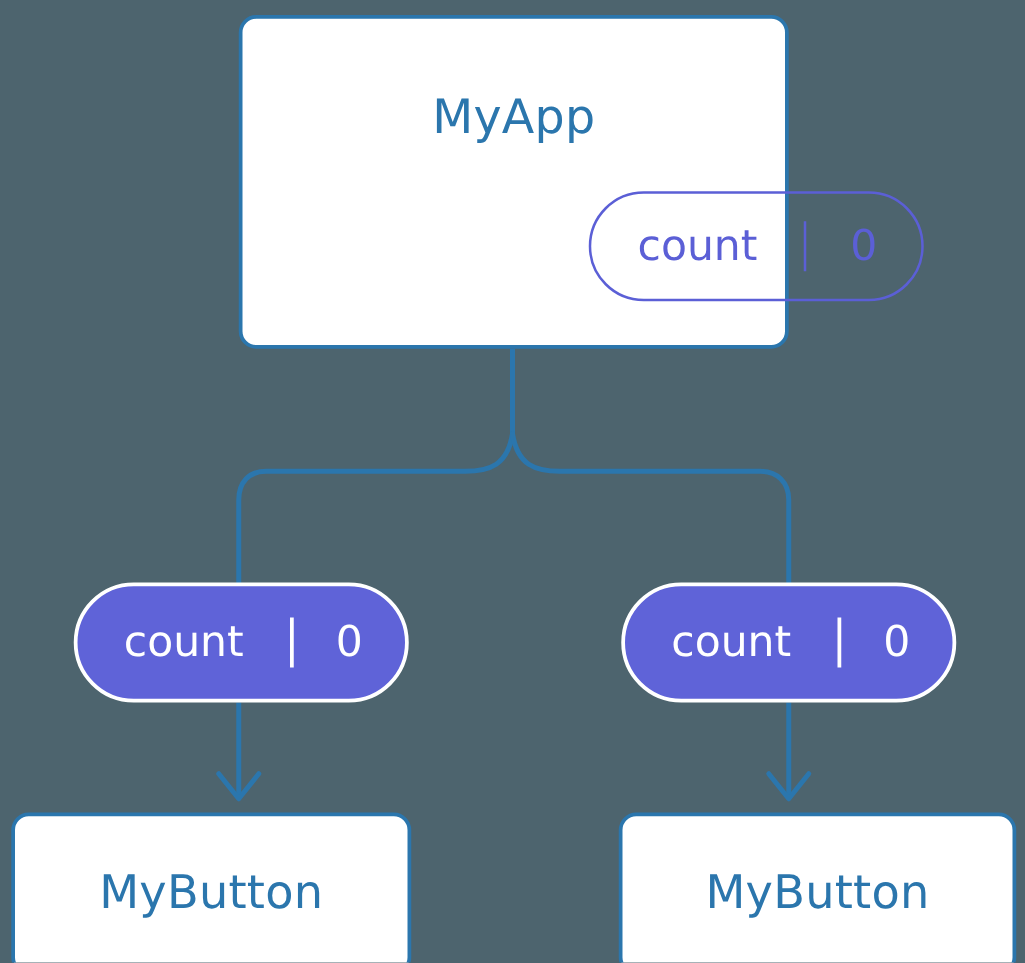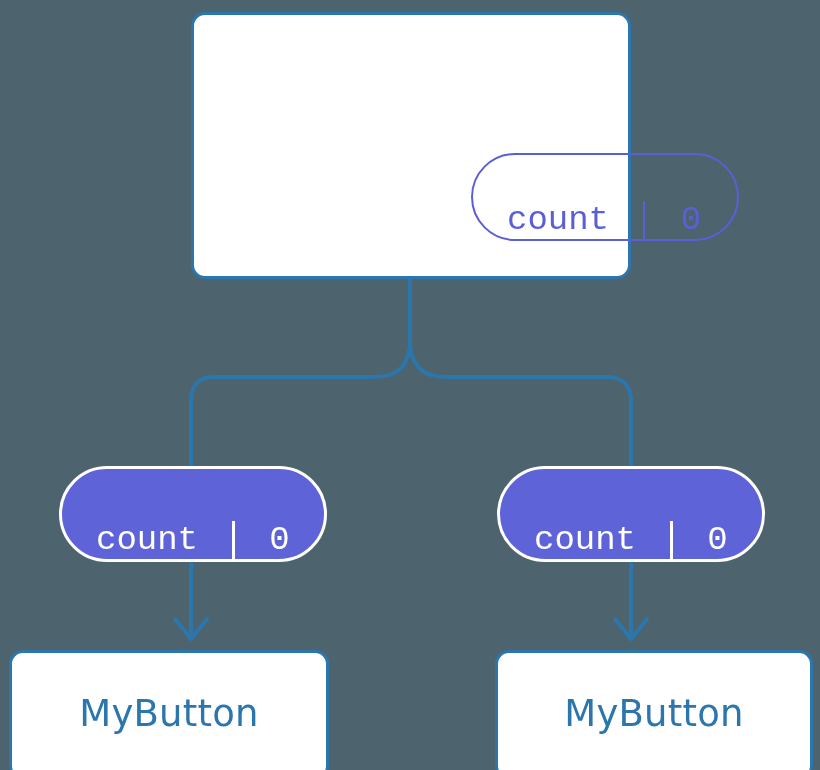--- a/index.html
+++ b/index.html
@@ -72,25 +72,24 @@
   #card-mybutton-left .card-title,
   #card-mybutton-right .card-title {
     top: 39px;
     font-size: 37px;
   }
 
   
   .pill {
     position: absolute;
     display: flex;
-    align-items: flex-end;
+    align-items: center;
     box-sizing: border-box;
     border-radius: 999px;
     overflow: hidden;
-    font-family: Liberation Mono, monospace;
   }
   .pill .pill-key,
   .pill .pill-val {
     display: flex;
     align-items: center;
     justify-content: center;
     font-size: 34px;
     box-sizing: border-box;
     white-space: nowrap;
   }
@@ -157,20 +156,21 @@
     <path d="M 410 347 C 414 372 428 377 448 377 L 608 377 C 622 377 631 386 631 400 L 631 466" stroke="#2b76ad" stroke-width="4" fill="none" stroke-linecap="round"></path>
 
     <path d="M 191 562 L 191 638" stroke="#2b76ad" stroke-width="4" fill="none"></path>
     <path d="M 175 619 L 191 639 L 207 619" stroke="#2b76ad" stroke-width="4" fill="none" stroke-linecap="round" stroke-linejoin="round"></path>
 
     <path d="M 631 562 L 631 638" stroke="#2b76ad" stroke-width="4" fill="none"></path>
     <path d="M 615 619 L 631 639 L 647 619" stroke="#2b76ad" stroke-width="4" fill="none" stroke-linecap="round" stroke-linejoin="round"></path>
   </svg>
 
   <div id="card-myapp" class="card">
+    <div class="card-title">MyApp</div>
     <div id="pill-myapp-count" class="pill outlined">
       <div class="pill-key">count</div>
       <div class="pill-val">0</div>
     </div>
   </div>
 
   <div id="pill-left-count" class="pill filled">
     <div class="pill-key">count</div>
     <div class="pill-val">0</div>
   </div>

